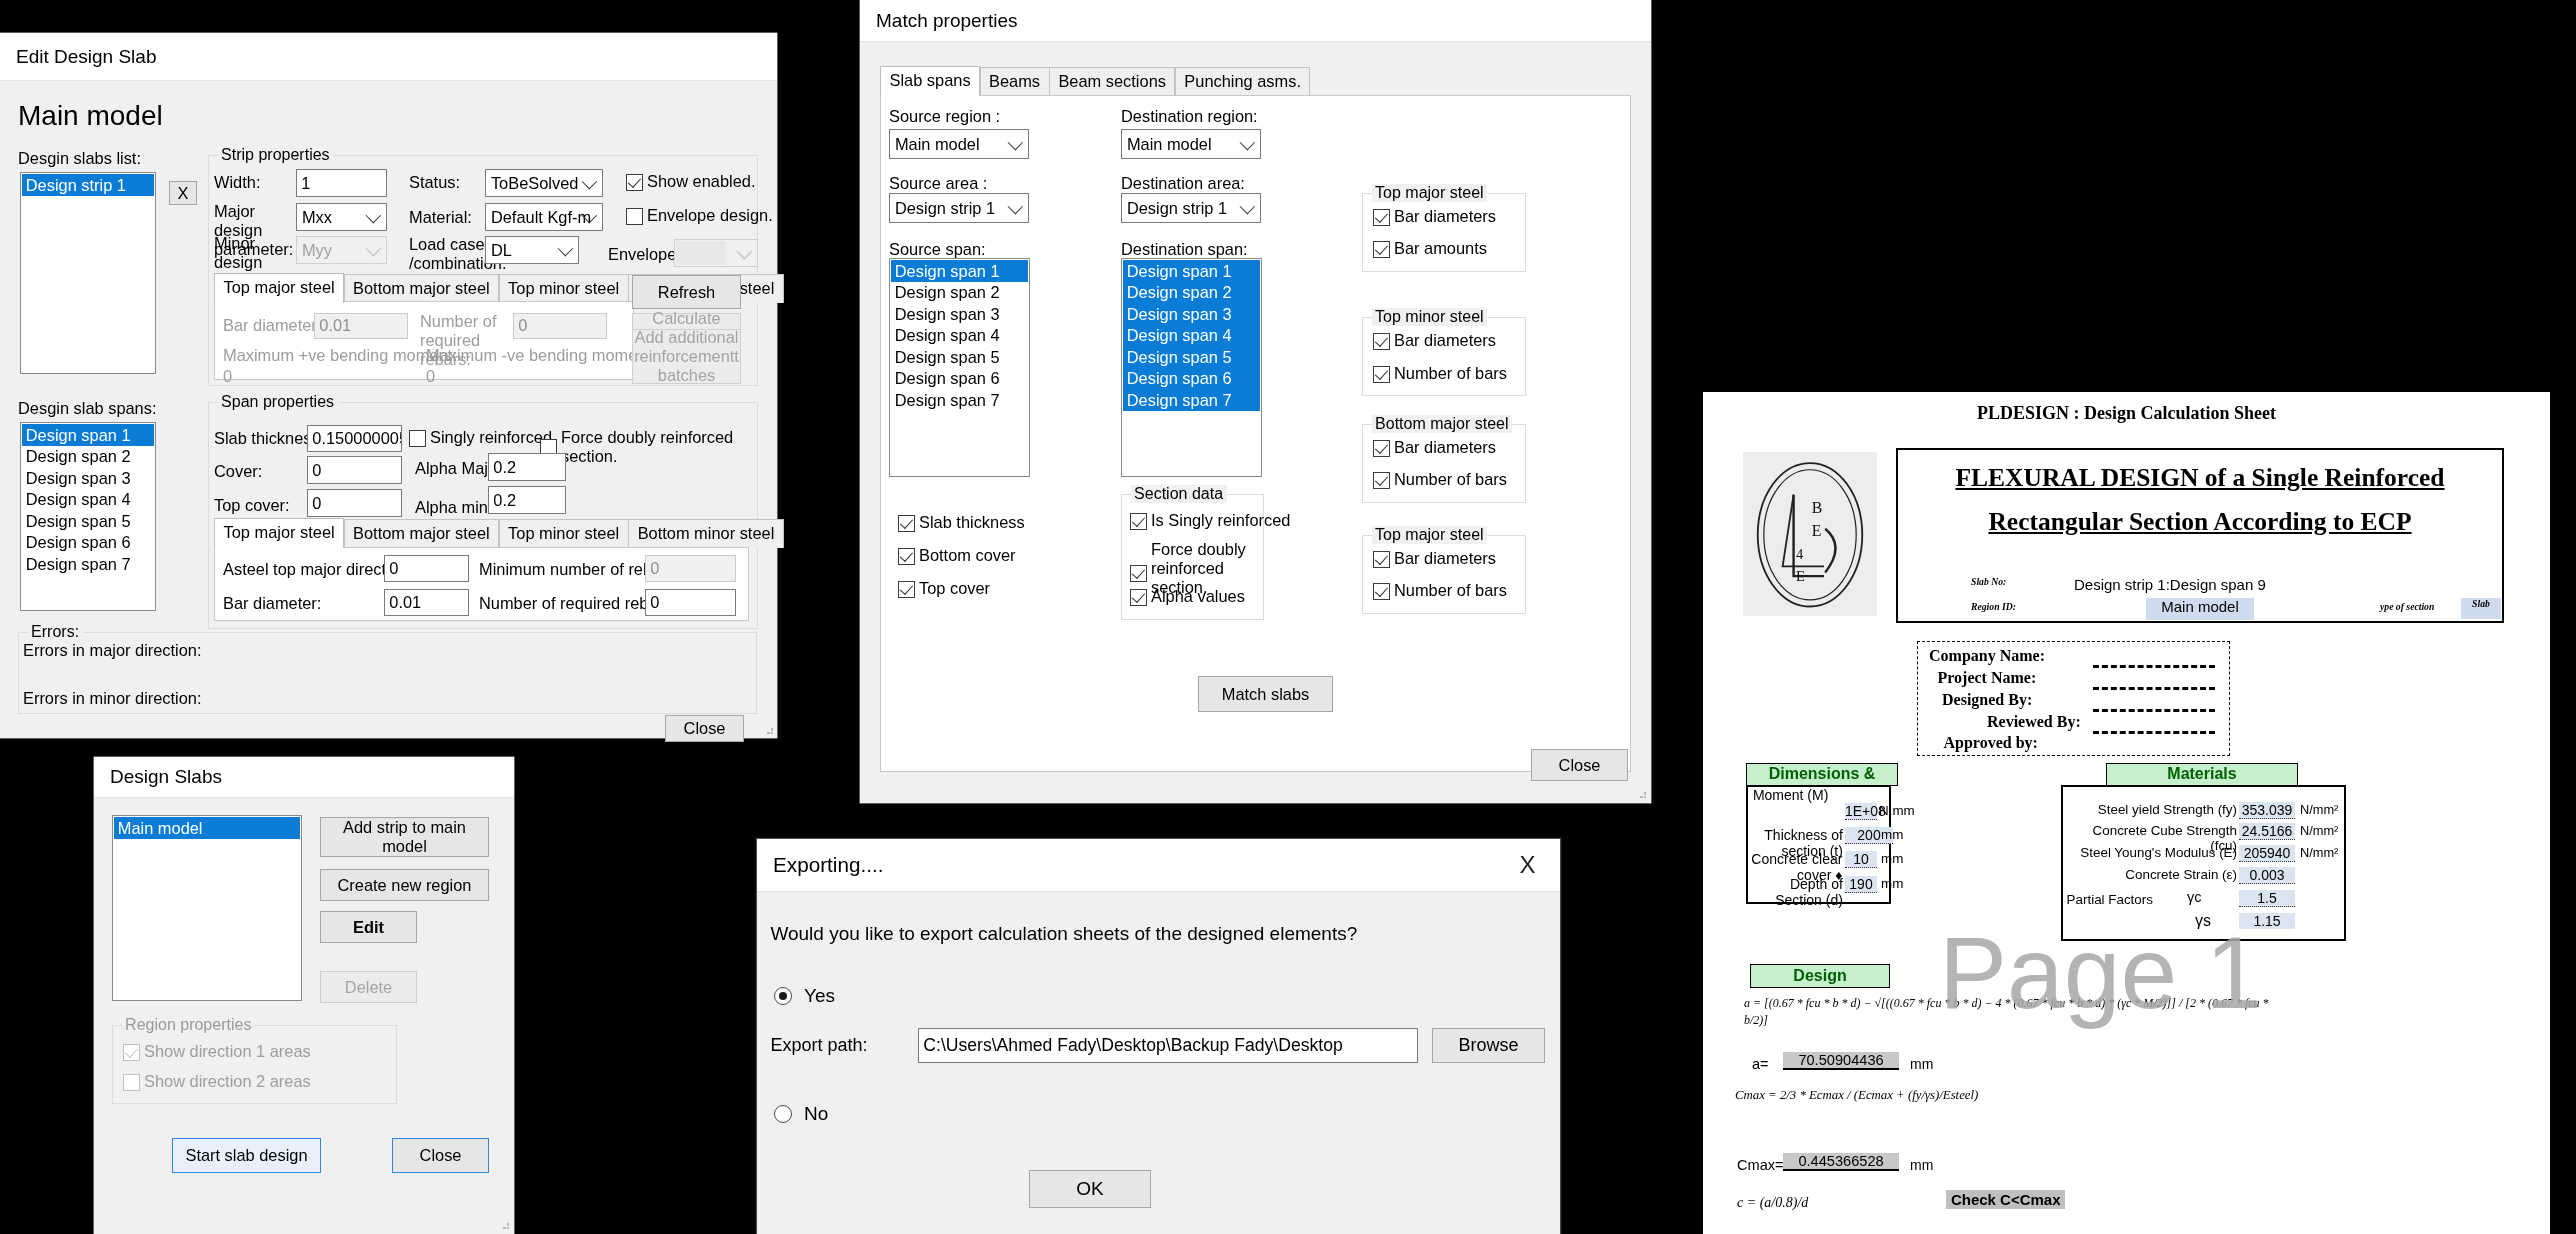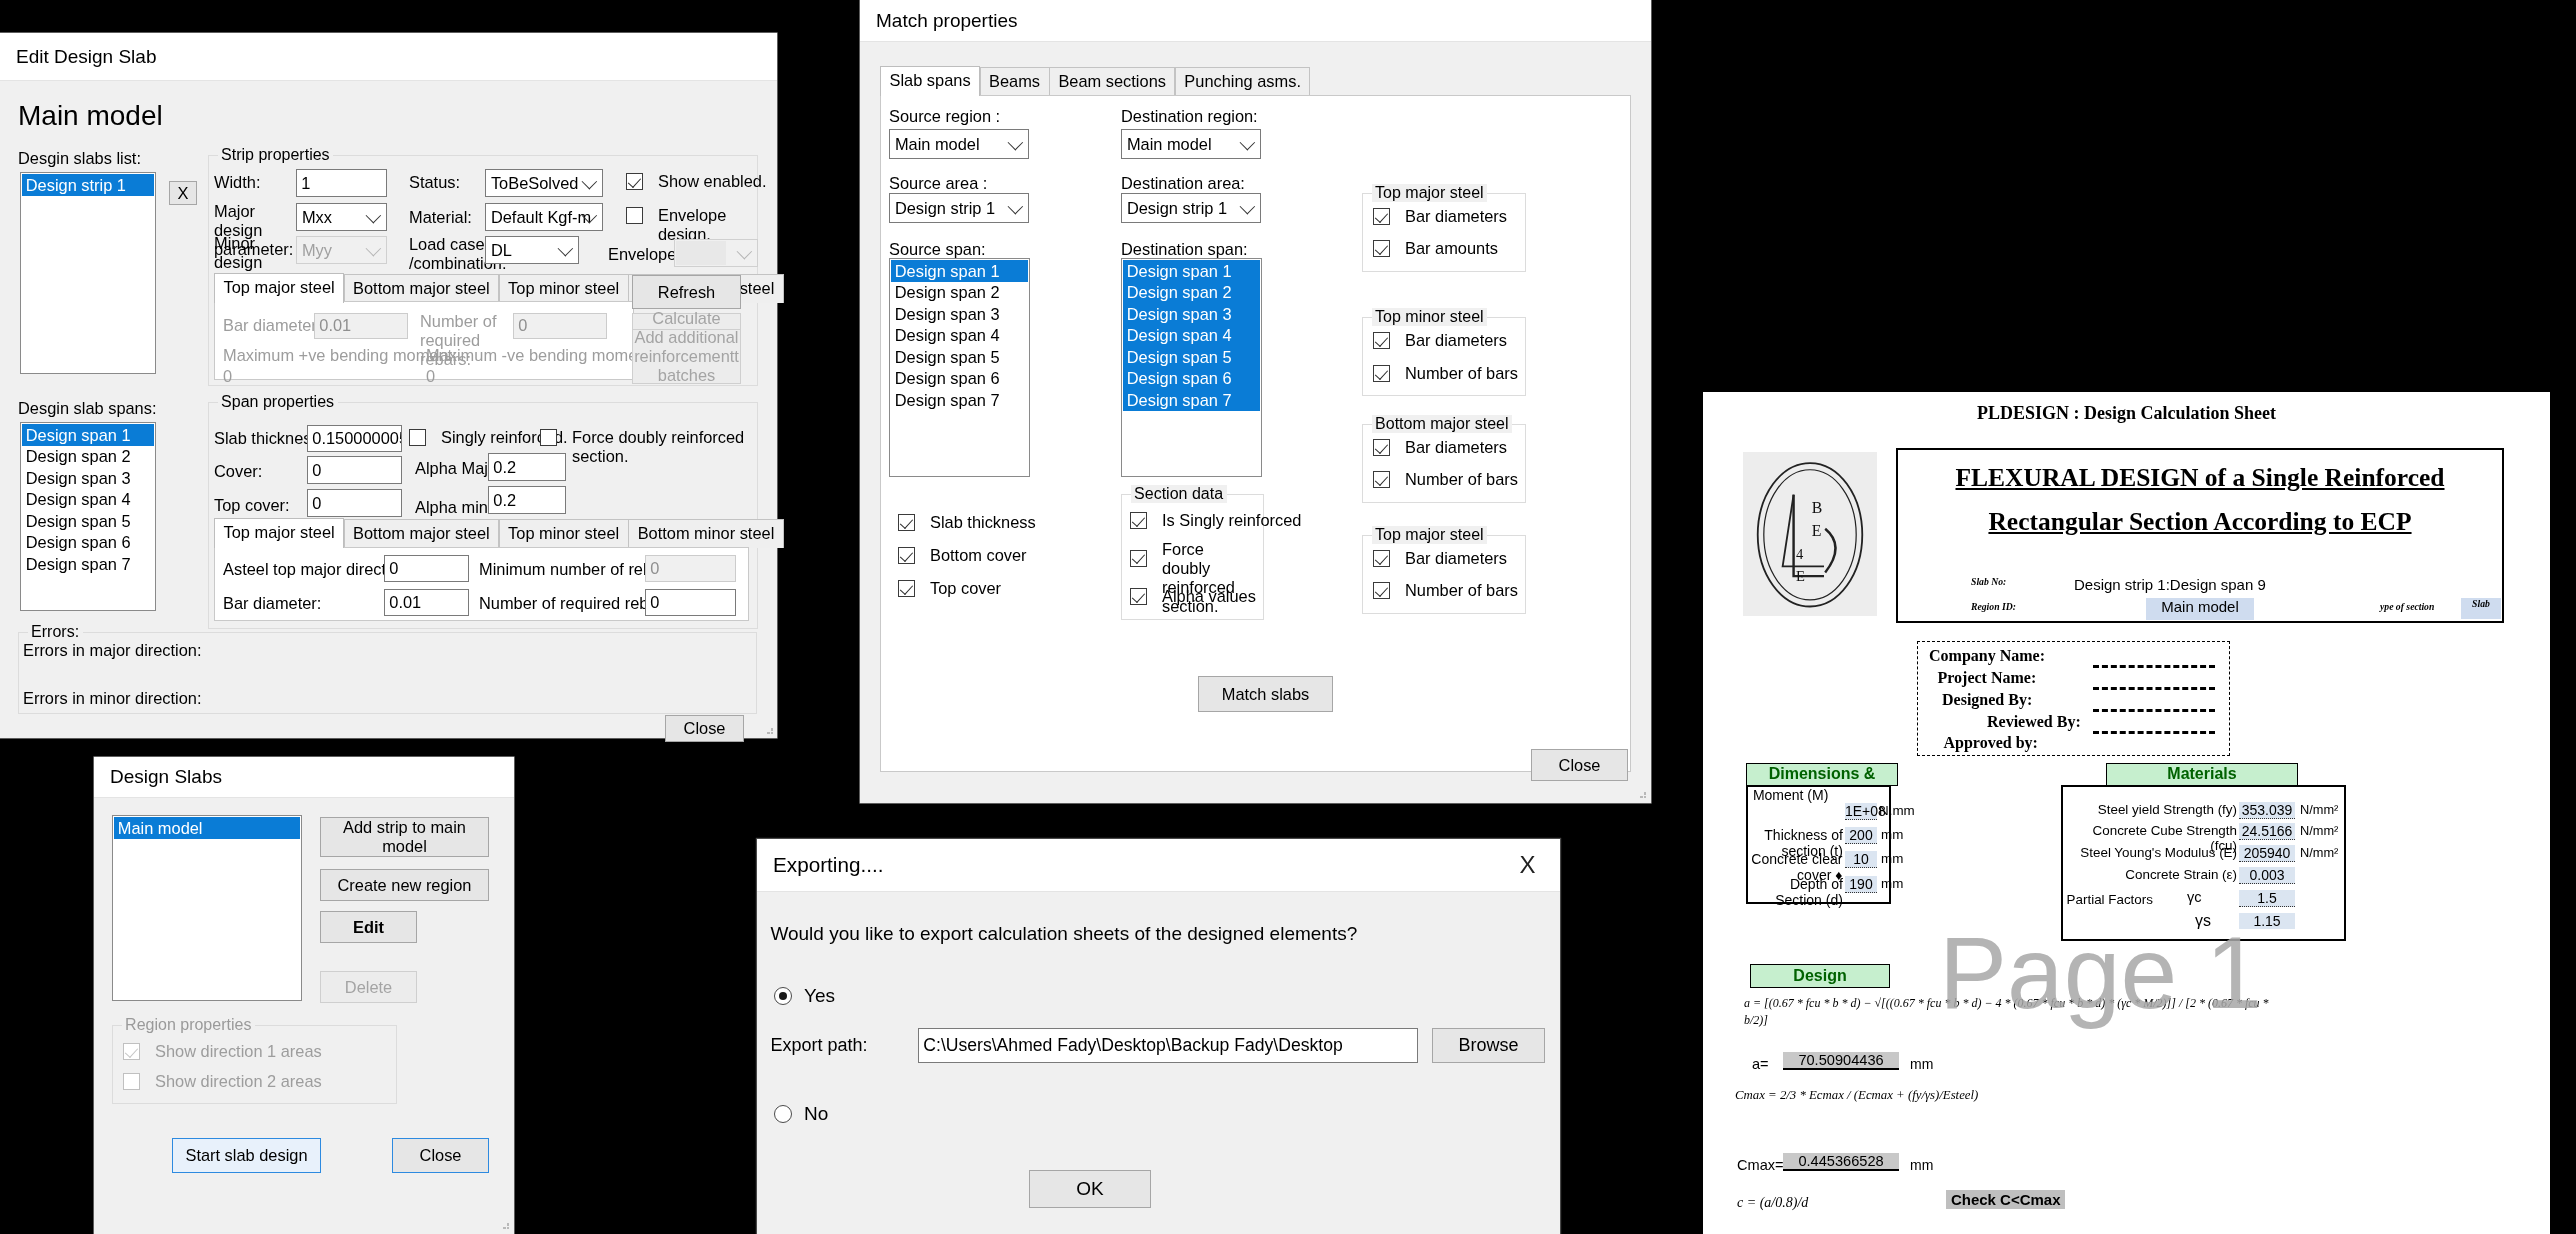--- a/index.html
+++ b/index.html
@@ -8,21 +8,21 @@
   .win{position:absolute;background:#f0f0f0;box-shadow:0 0 0 0.6px #9a9a9a;}
   .titlebar{background:#ffffff;height:47px;display:flex;align-items:center;
             padding:0 16px;border-bottom:0.6px solid #e4e4e4;}
   .titlebar .ttxt{font-size:19px;color:#000;}
   .titlebar .closeX{margin-left:auto;font-size:24px;color:#222;line-height:1;padding:0 8.5px;cursor:default;}
   .lbl{font-size:16.4px;color:#000;line-height:1.15;}
   .lbl.dim{color:#9d9d9d;}
   .tb{background:#fff;border:0.6px solid #7a7a7a;font-size:16.4px;padding:1.8px 4.3px;
       box-sizing:border-box;display:flex;align-items:center;overflow:hidden;white-space:nowrap;}
   .tb.dis{background:#f0f0f0;border:0.6px solid #ccc;color:#8f8f8f;}
-  .cb{position:relative;display:flex;align-items:flex-start;gap:15px;}
+  .cb{position:relative;display:flex;align-items:center;gap:4px;}
   .box{width:17px;height:17px;border:1.2px solid #3b3b3b;background:#fff;box-sizing:border-box;
        flex:0 0 auto;position:relative;margin-top:1.2px;}
   .box.dis{border-color:#c0c0c0;}
   .box.on:after{content:"";position:absolute;left:4.3px;top:0.6px;width:5.5px;height:11px;
       border:solid #2b2b2b;border-width:0 1.8px 1.8px 0;transform:rotate(42deg);}
   .box.dis.on:after{border-color:#c6c6c6;}
   .combo{background:#fff;border:0.6px solid #7a7a7a;font-size:16.4px;display:flex;align-items:center;
          padding-left:4.9px;box-sizing:border-box;position:relative;overflow:hidden;white-space:nowrap;}
   .combo.dis{background:#f0f0f0;border:0.6px solid #d0d0d0;color:#a0a0a0;}
   .combo .chev{position:absolute;right:7.3px;top:50%;transform:translateY(-60%);
@@ -451,21 +451,21 @@
     <div style="position:absolute;left:175px;top:89px;width:122px;border-bottom:3px dashed #000;"></div>
   </div>
 
   <div class="grnhdr" style="position:absolute;left:43px;top:371px;width:152px;height:23px;line-height:20.7px;">Dimensions &amp; Moment</div>
   <div class="boxblk" style="position:absolute;left:43px;top:393px;width:145px;height:119px;background:#fff;">
     <div style="position:absolute;left:4.9px;top:0;font-size:14px;text-align:left;width:90px;">Moment (M)</div>
     <div class="valcell" style="position:absolute;left:97px;top:16px;width:32px;">1E+08</div>
     <div style="position:absolute;left:131px;top:16px;font-size:13.4px;">N.mm</div>
 
     <div style="position:absolute;left:4.9px;top:40px;font-size:14px;text-align:right;width:90px;">Thickness of section (t)</div>
-    <div class="valcell" style="position:absolute;left:97px;top:40px;width:32px;">200</div>
+    <div class="valcell" style="position:absolute;left:97px;top:40px;width:48px;">200</div>
     <div style="position:absolute;left:133px;top:40px;font-size:13.4px;">mm</div>
 
     <div style="position:absolute;left:2.4px;top:64px;font-size:14px;text-align:right;width:92px;">Concrete clear cover ♦</div>
     <div class="valcell" style="position:absolute;left:97px;top:64px;width:32px;">10</div>
     <div style="position:absolute;left:133px;top:64px;font-size:13.4px;">mm</div>
 
     <div style="position:absolute;left:4.9px;top:89px;font-size:14px;text-align:right;width:90px;">Depth of Section (d)</div>
     <div class="valcell" style="position:absolute;left:97px;top:89px;width:32px;">190</div>
     <div style="position:absolute;left:133px;top:89px;font-size:13.4px;">mm</div>
   </div>

